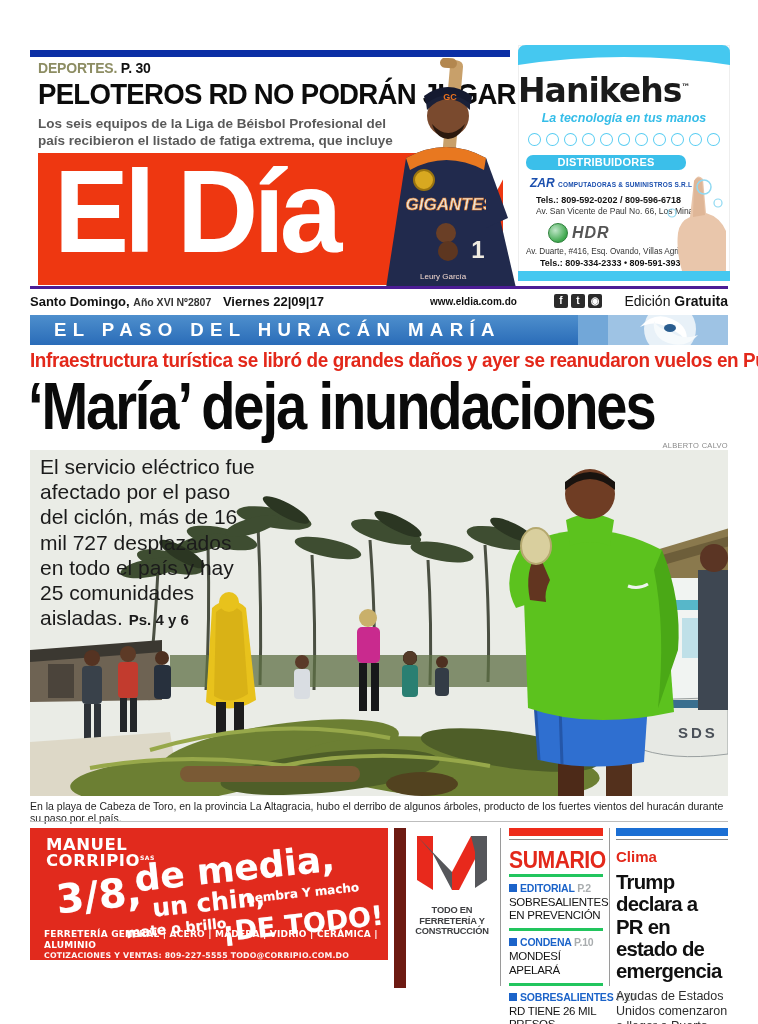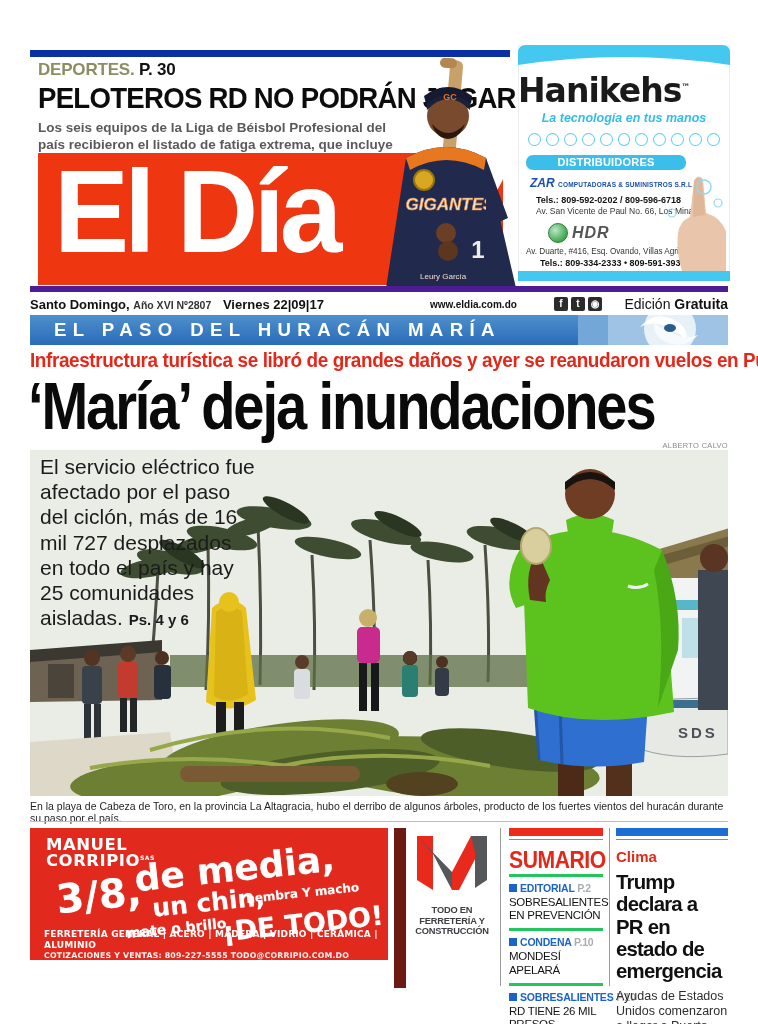--- a/index.html
+++ b/index.html
@@ -4,21 +4,21 @@
 <style>
   html,body{margin:0;padding:0;background:#888;}
   #page{position:relative;width:758px;height:1024px;background:#ffffff;overflow:hidden;
         font-family:"Liberation Sans",sans-serif;color:#111;}
   .abs{position:absolute;}
   .nosel{user-select:none;}
 
   
   #top-blue-bar{left:30px;top:50px;width:480px;height:7px;background:#0b2fa5;}
   #teaser{left:38px;top:60px;width:470px;}
-  .kicker{font-size:17px;font-weight:bold;letter-spacing:-0.2px;}
+  .kicker{font-size:14px;font-weight:bold;letter-spacing:-0.2px;}
   .kicker .k1{color:#8d8d63;} .kicker .k2{color:#111;}
   .teaser-headline{margin-top:1px;font-size:30px;font-weight:bold;color:#0c0c0c;
      letter-spacing:-0.8px;transform:scaleX(0.92);transform-origin:left;white-space:nowrap;}
   .teaser-dek{margin-top:4px;font-size:13.5px;line-height:1.28;color:#3d3d3d;width:360px;font-weight:bold;opacity:.85;}
 
   
   #masthead{left:38px;top:153px;width:465px;height:132px;background:#ee3711;}
   #masthead .wedge{position:absolute;right:-14px;top:0;width:60px;height:50px;background:#fff;
      transform:skewX(-28deg);transform-origin:top right;}
   #masthead-title{position:absolute;left:16px;top:-8px;font-size:116px;font-weight:bold;color:#fff;
@@ -45,21 +45,21 @@
   .han-hdr{position:absolute;left:30px;top:178px;display:flex;align-items:center;gap:4px;}
   .han-hdr .globe{width:18px;height:18px;border-radius:50%;
      background:radial-gradient(circle at 35% 35%, #bfe6c8, #3fa84e 70%);border:1px solid #2c7f3a;}
   .han-hdr .hdrtxt{font-size:16px;font-weight:bold;font-style:italic;color:#555;letter-spacing:1px;}
   .han-adr2{position:absolute;left:8px;top:202px;font-size:8.2px;color:#333;}
   .han-tel2{position:absolute;left:22px;top:213px;font-size:9px;font-weight:bold;color:#111;}
   .han-bottom{position:absolute;left:0;top:226px;width:212px;height:10px;background:#45c8f0;}
   .han-hand{position:absolute;right:0;top:128px;}
 
   
-  #dateline{left:30px;top:286px;width:698px;height:24px;border-top:6px solid #4c1d95;
+  #dateline{left:30px;top:286px;width:698px;height:24px;border-top:3px solid #4c1d95;
      display:flex;align-items:center;font-size:13px;}
   .dl-left{white-space:nowrap;}
   .dl-city{font-weight:bold;} .dl-ed{font-size:10.5px;font-weight:bold;color:#333;}
   .dl-day{font-weight:bold;margin-left:8px;} .dl-date{font-weight:bold;}
   .dl-web{position:absolute;left:400px;font-weight:bold;font-size:10px;}
   .dl-social{position:absolute;left:524px;display:flex;gap:3px;}
   .dl-social span{width:14px;height:14px;background:#2b2b2b;color:#fff;font-size:10px;font-weight:bold;
      text-align:center;line-height:14px;border-radius:2px;}
   .dl-right{position:absolute;right:0;font-size:14px;margin-left:16px;}
   .dl-right b{font-weight:bold;}

